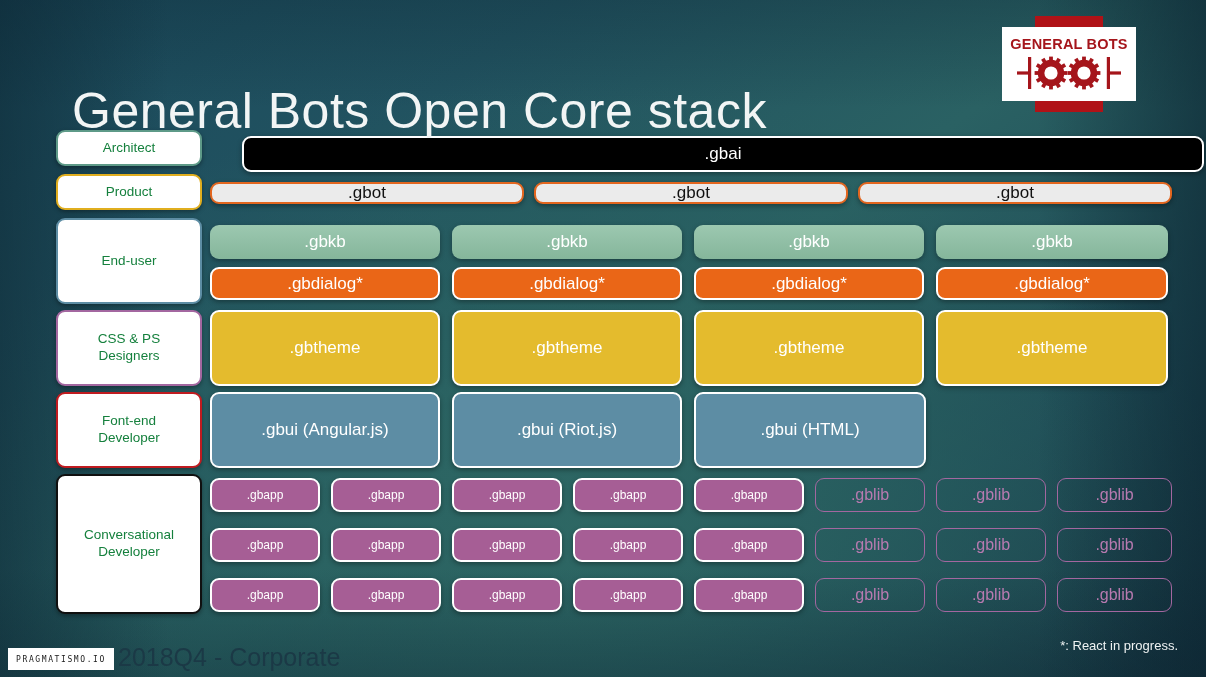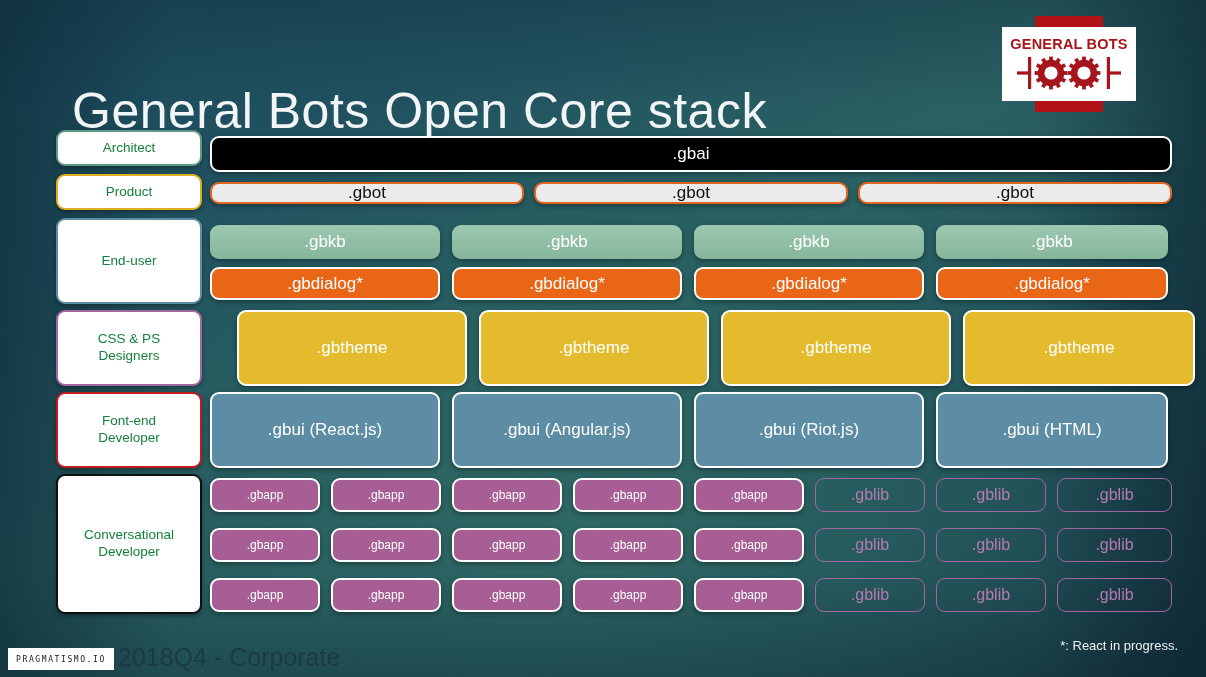--- a/index.html
+++ b/index.html
@@ -291,48 +291,47 @@
         <div class="role" style="top: 44px; height: 36px; border-color: rgb(224, 174, 31); white-space: pre-line;">Product</div>
         <div class="role" style="top: 88px; height: 86px; border-color: rgb(93, 141, 164); white-space: pre-line;">End-user</div>
         <div class="role" style="top: 180px; height: 76px; border-color: rgb(163, 103, 160); white-space: pre-line;">CSS &amp; PS
 Designers</div>
         <div class="role" style="top: 262px; height: 76px; border-color: rgb(192, 27, 32); white-space: pre-line;">Font-end
 Developer</div>
         <div class="role" style="top: 344px; height: 140px; border-color: rgb(16, 16, 16); white-space: pre-line;">Conversational
 Developer</div>
       </div>
     <div class="stack" id="stack">
-        <div class="band" style="top: 6px; gap: 0px;">
+        <div class="band" style="top: 6px; gap: 0px; margin-left: 32px;">
           <div class="cell cell-gbai" style="width: 962px;">.gbai</div>
         </div>
         <div class="band" style="top: 52px; gap: 10px;">
           <div class="cell cell-gbot" style="width: 314px;">.gbot</div>
           <div class="cell cell-gbot" style="width: 314px;">.gbot</div>
           <div class="cell cell-gbot" style="width: 314px;">.gbot</div>
         </div>
         <div class="band" style="top: 95px; gap: 12px;">
           <div class="cell cell-gbkb" style="width: 230px;">.gbkb</div>
           <div class="cell cell-gbkb" style="width: 230px;">.gbkb</div>
           <div class="cell cell-gbkb" style="width: 230px;">.gbkb</div>
           <div class="cell cell-gbkb" style="width: 232px;">.gbkb</div>
         </div>
         <div class="band" style="top: 137px; gap: 12px;">
           <div class="cell cell-gbdialog" style="width: 230px;">.gbdialog*</div>
           <div class="cell cell-gbdialog" style="width: 230px;">.gbdialog*</div>
           <div class="cell cell-gbdialog" style="width: 230px;">.gbdialog*</div>
           <div class="cell cell-gbdialog" style="width: 232px;">.gbdialog*</div>
         </div>
-        <div class="band" style="top: 180px; gap: 12px; margin-left: 27px;">
+        <div class="band" style="top: 180px; gap: 12px;">
           <div class="cell cell-gbtheme" style="width: 230px;">.gbtheme</div>
           <div class="cell cell-gbtheme" style="width: 230px;">.gbtheme</div>
           <div class="cell cell-gbtheme" style="width: 230px;">.gbtheme</div>
           <div class="cell cell-gbtheme" style="width: 232px;">.gbtheme</div>
         </div>
         <div class="band" style="top: 262px; gap: 12px;">
-          <div class="cell cell-gbui" style="width: 230px;">.gbui (React.js)</div>
           <div class="cell cell-gbui" style="width: 230px;">.gbui (Angular.js)</div>
           <div class="cell cell-gbui" style="width: 230px;">.gbui (Riot.js)</div>
           <div class="cell cell-gbui" style="width: 232px;">.gbui (HTML)</div>
         </div>
         <div class="band" style="top: 348px; gap: 11px;">
           <div class="cell cell-gbapp" style="width: 110px;">.gbapp</div>
           <div class="cell cell-gbapp" style="width: 110px;">.gbapp</div>
           <div class="cell cell-gbapp" style="width: 110px;">.gbapp</div>
           <div class="cell cell-gbapp" style="width: 110px;">.gbapp</div>
           <div class="cell cell-gbapp" style="width: 110px;">.gbapp</div>

